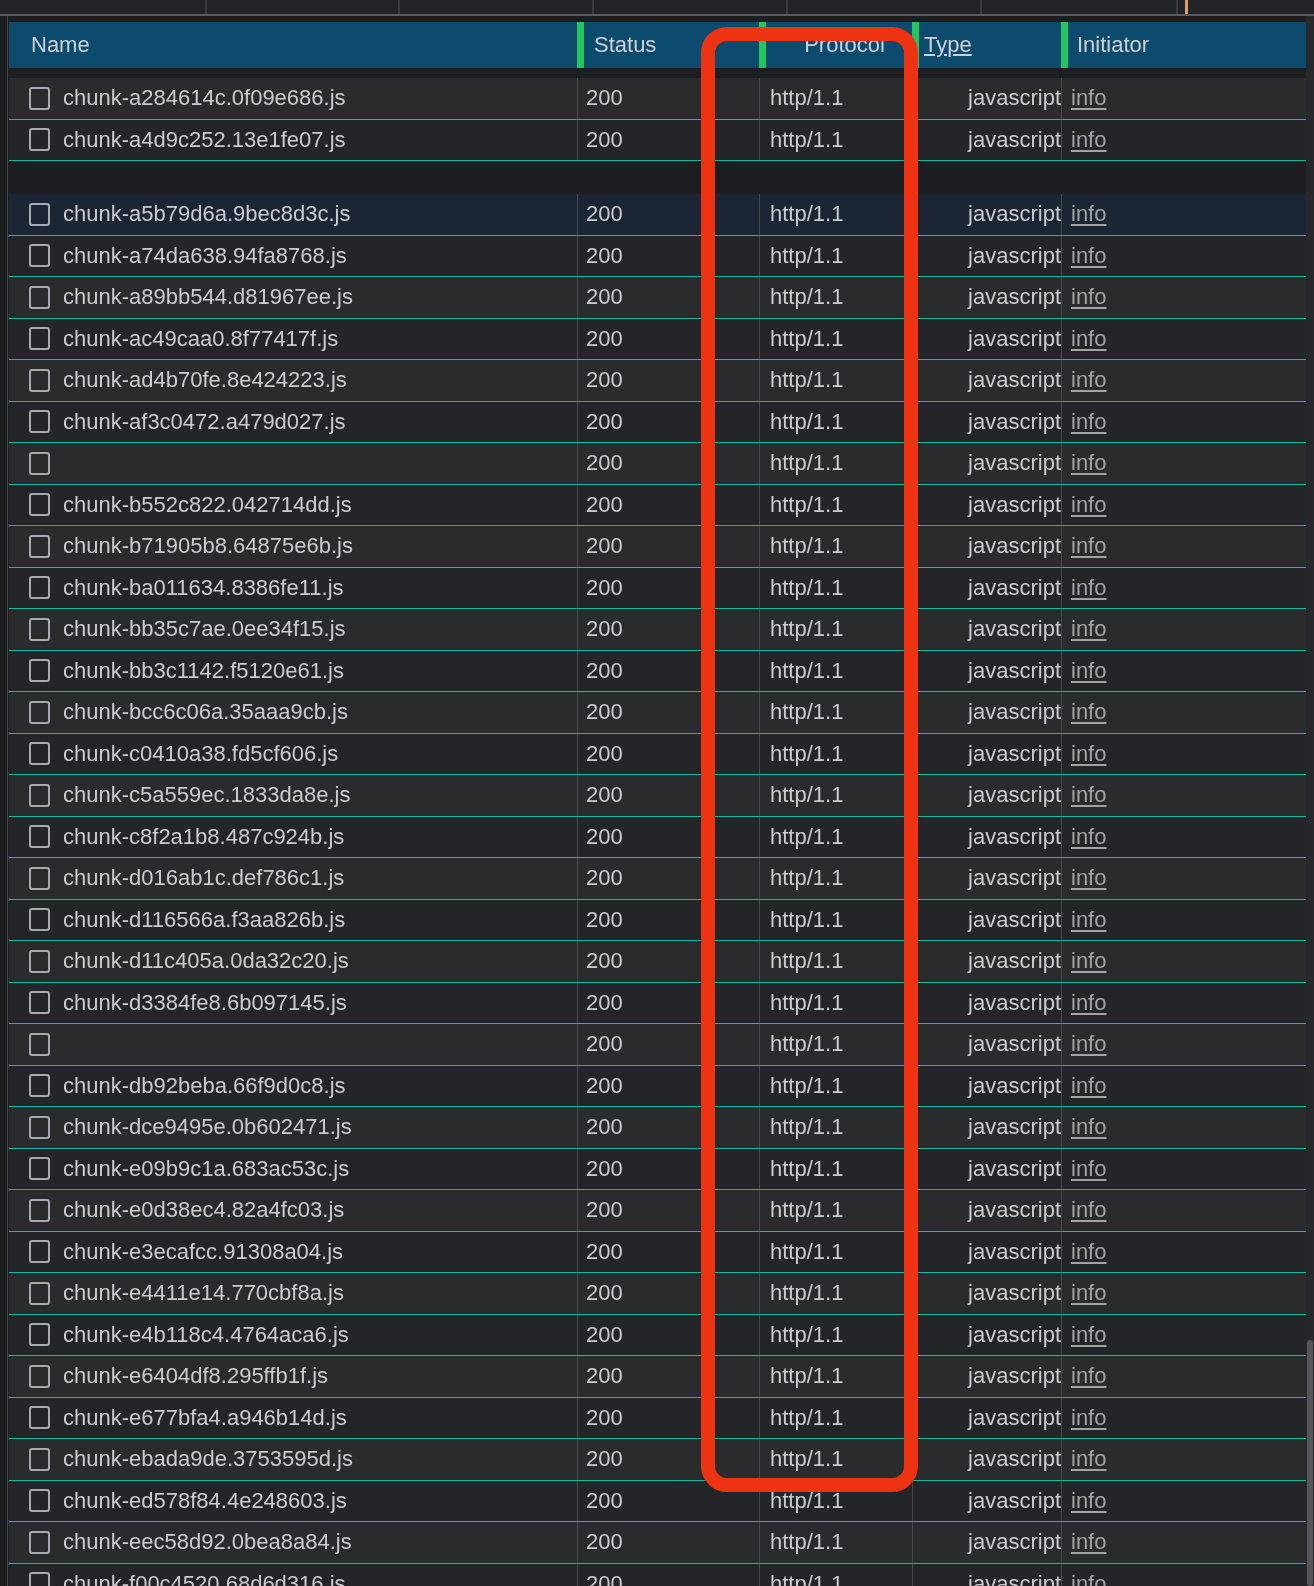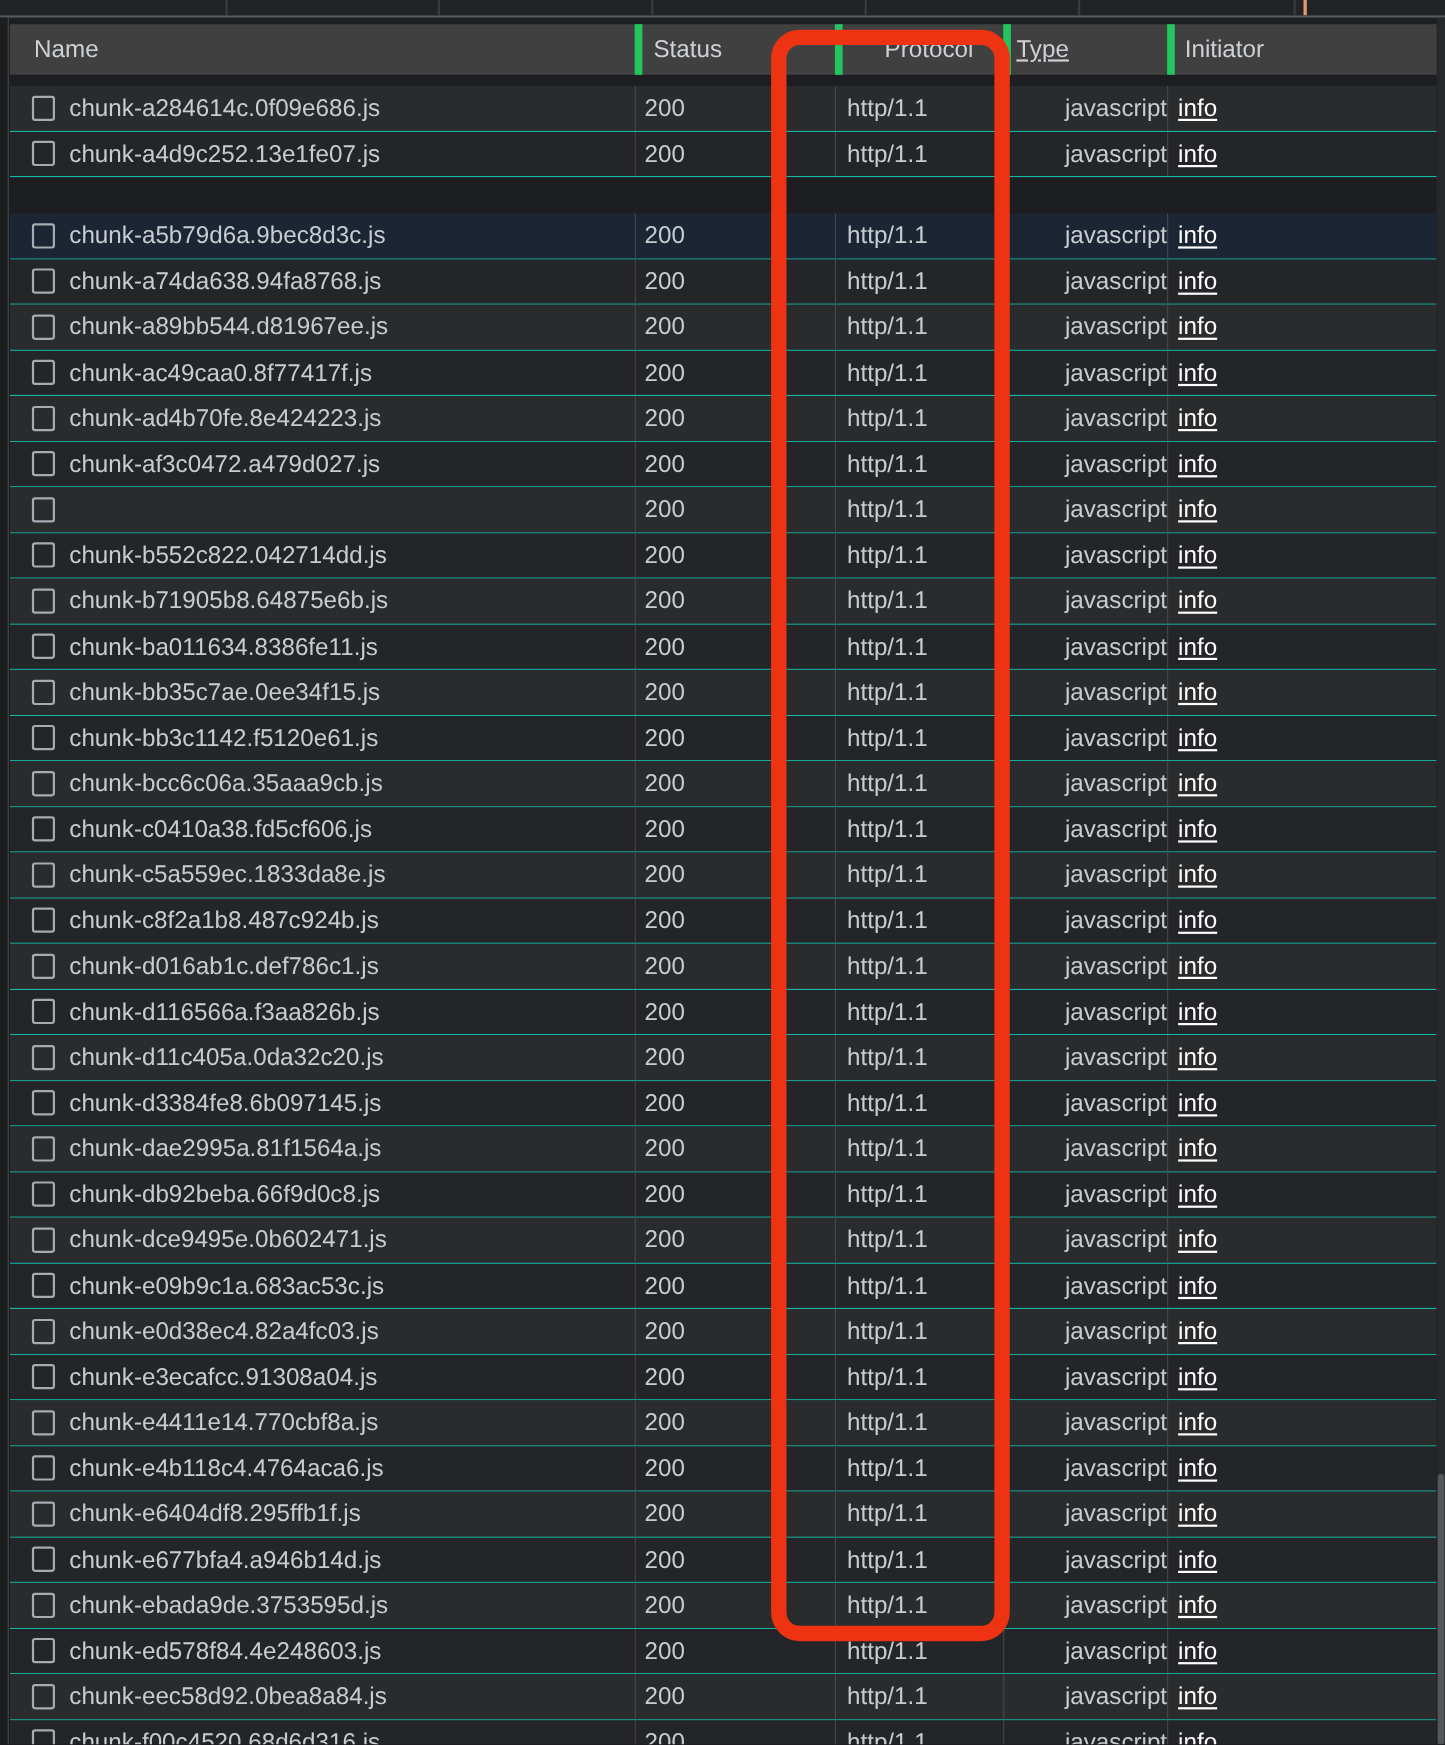--- a/index.html
+++ b/index.html
@@ -11,21 +11,21 @@
   .strip-line{position:absolute;top:0;width:2px;height:14px;background:#3a3b3f;}
   .strip-marker{position:absolute;top:0;width:3px;height:14px;background:#e2996b;}
   .strip-border{position:absolute;left:0;top:14px;width:1314px;height:2px;background:#57595d;}
 
   
   .left-rail{position:absolute;left:0;top:16px;width:8px;height:1570px;background:#1c1d1f;
     border-right:1px solid #46484b;box-sizing:border-box;}
 
   
   .grid{display:grid;grid-template-columns:568px 182px 153px 149px 1fr;}
-  .header{position:absolute;left:9px;top:22px;width:1297px;height:46px;background:#404040;}
+  .header{position:absolute;left:9px;top:22px;width:1297px;height:46px;background:#0c4a6e;}
   .hcell{height:46px;line-height:46px;color:#cdd1d6;font-size:22px;white-space:nowrap;
     overflow:hidden;box-sizing:border-box;display:flex;align-items:center;}
   .hcell + .hcell{border-left:7px solid #22c55e;}
   .h-name{padding-left:22px;}
   .h-status{padding-left:10px;}
   .h-protocol{padding-left:11px;flex-direction:column;}
   .h-type{padding-left:5px;text-decoration:underline;}
   .h-initiator{padding-left:9px;}
   .sort-arrow{font-size:15px;color:#8d9297;margin-left:20px;line-height:46px;}
 
@@ -38,21 +38,21 @@
   .cell{color:#c8ccd1;font-size:22px;line-height:40.5px;white-space:nowrap;overflow:hidden;
     box-sizing:border-box;}
   .cell + .cell{border-left:1px solid #46484b;}
   .c-name{display:flex;align-items:center;}
   .checkbox{flex:none;width:17px;height:19px;border:2px solid #a6abb2;border-radius:3px;
     margin-left:20px;margin-right:13px;background:transparent;}
   .c-status{padding-left:8px;}
   .c-protocol{padding-left:10px;}
   .c-type{padding-left:5px;text-align:right;}
   .c-initiator{padding-left:9px;}
-  .info-link{color:#ffffff;text-decoration:underline;text-underline-offset:3px;cursor:pointer;}
+  .info-link{color:#a3a3a3;text-decoration:underline;text-underline-offset:3px;cursor:pointer;}
 
   
   .gutter{position:absolute;left:1306px;top:16px;width:8px;height:1570px;background:#27282b;}
   .thumb{position:absolute;left:1307px;top:1340px;width:6px;height:246px;background:#54565a;
     border-radius:3px;}
 
   
   .annotation{position:absolute;left:701px;top:27px;width:217px;height:1465px;
     border:14px solid #ee3312;border-radius:26px;box-sizing:border-box;z-index:50;
     pointer-events:none;}
@@ -355,21 +355,20 @@
     <div class="cell c-status">200</div>
     <div class="cell c-protocol">http/1.1</div>
     <div class="cell c-type">javascript</div>
     <div class="cell c-initiator">
       <a class="info-link">info</a>
     </div>
   </div>
       <div class="row grid">
     <div class="cell c-name">
       <span class="checkbox"></span>
-      <span class="txt">chunk-dae2995a.81f1564a.js</span>
     </div>
     <div class="cell c-status">200</div>
     <div class="cell c-protocol">http/1.1</div>
     <div class="cell c-type">javascript</div>
     <div class="cell c-initiator">
       <a class="info-link">info</a>
     </div>
   </div>
       <div class="row grid">
     <div class="cell c-name">

